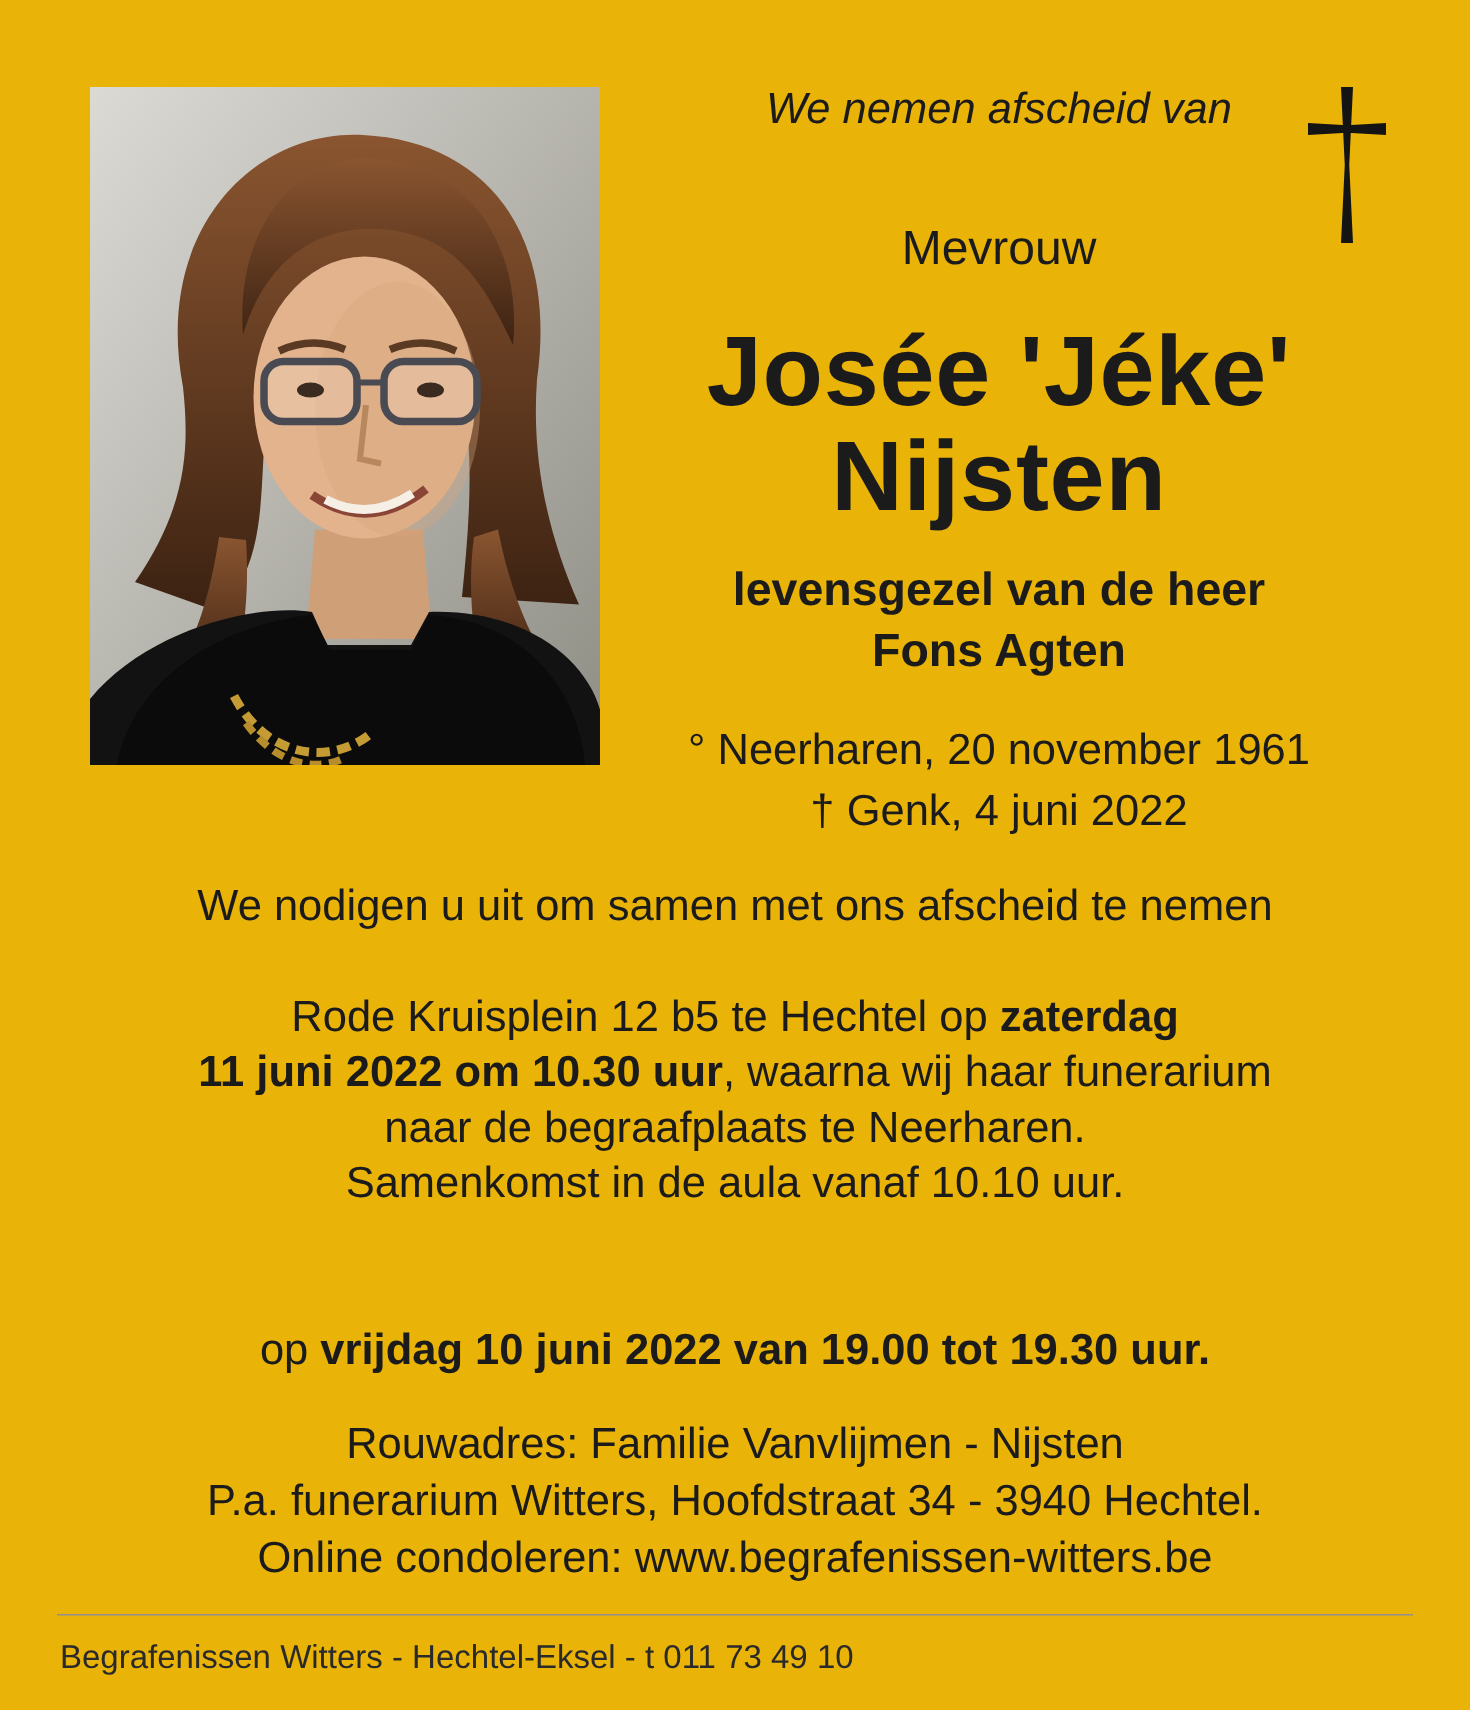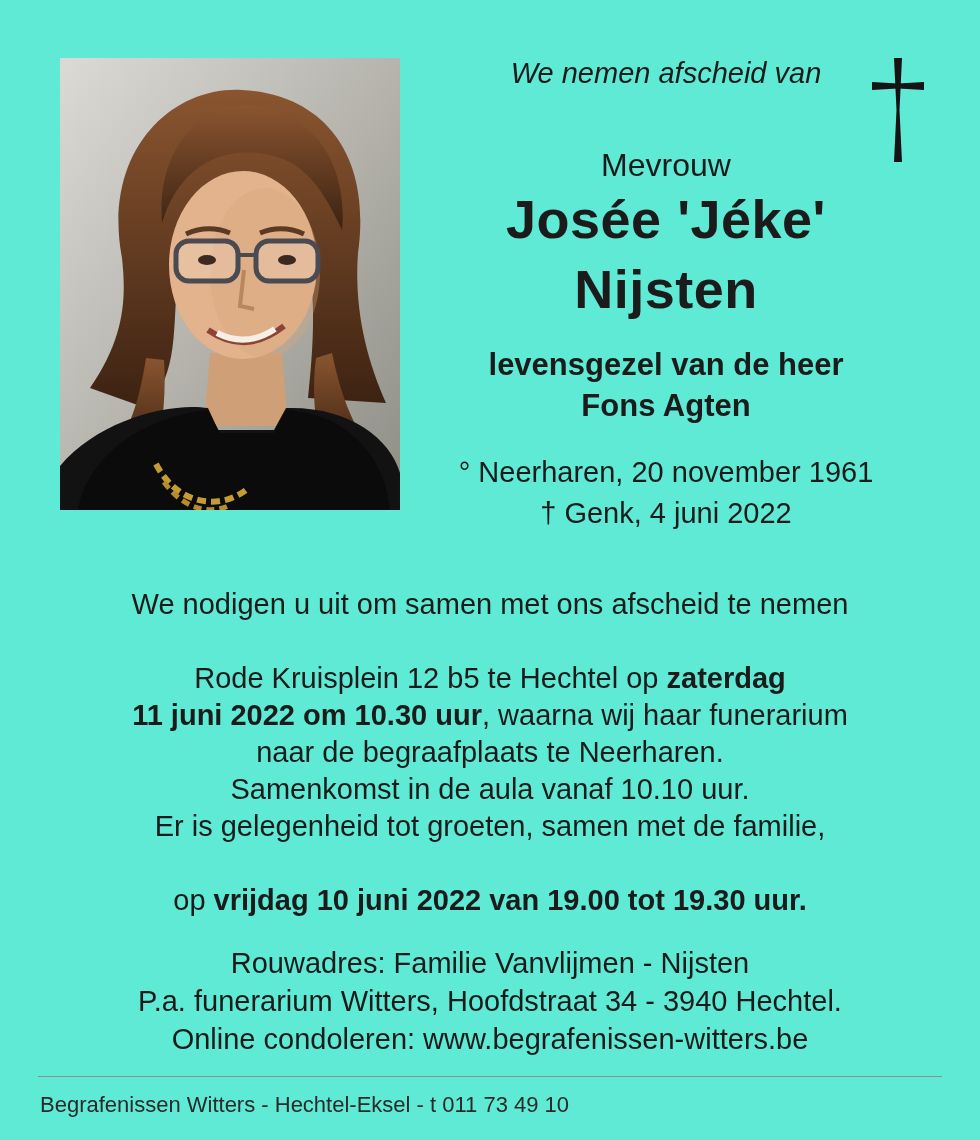--- a/index.html
+++ b/index.html
@@ -1,29 +1,29 @@
 <!DOCTYPE html>
 <html lang="nl"><head>
 <meta charset="utf-8">
 <style>
   * { margin:0; padding:0; box-sizing:border-box; }
   html, body { background:#ffffff; }
   .page {
     position:relative; width:980px; height:1140px; margin:0 auto;
-    background:#5eead4; color:#1b1b1b; overflow:hidden;
+    background:#eab308; color:#1b1b1b; overflow:hidden;
     font-family:"Liberation Sans","DejaVu Sans",sans-serif;
   }
   .photo { position:absolute; left:60px; top:58px; width:340px; height:452px; }
   .photo svg { width:100%; height:100%; display:block; }
   .cross { position:absolute; left:866px; top:56px; width:64px; height:110px; }
   .cross svg { width:100%; height:100%; display:block; }
   .right-col { position:absolute; left:418px; top:56px; width:496px; text-align:center; }
   .intro { font-style:italic; font-size:29px; line-height:34px; }
   .salutation { margin-top:56px; font-size:32px; line-height:38px; }
-  .name { font-size:54px; font-weight:bold; line-height:70px; letter-spacing:0.5px; }
+  .name { margin-top:28px; font-size:66px; font-weight:bold; line-height:70px; letter-spacing:0.5px; }
   .relation { margin-top:20px; font-size:31px; font-weight:bold; line-height:41px; }
   .dates { margin-top:26px; font-size:29px; line-height:41px; }
   .invitation {
     position:absolute; left:40px; top:586px; width:900px;
     text-align:center; font-size:29px; line-height:37px;
   }
   .address {
     position:absolute; left:40px; top:944px; width:900px;
     text-align:center; font-size:29px; line-height:38px;
   }
@@ -119,21 +119,21 @@
     </div>
   </div>
 
   <p class="invitation">
     <span>We nodigen u uit om samen met ons afscheid te nemen</span><br>
     <br>
     <span>Rode Kruisplein 12 b5 te Hechtel op </span><b>zaterdag</b><br>
     <b>11 juni 2022 om 10.30 uur</b><span>, waarna wij haar funerarium</span><br>
     <span>naar de begraafplaats te Neerharen.</span><br>
     <span>Samenkomst in de aula vanaf 10.10 uur.</span><br>
-    <span>Er is gelegenheid tot groeten, samen met de familie,</span><br>
+    <br>
     <br>
     <span>op </span><b>vrijdag 10 juni 2022 van 19.00 tot 19.30 uur.</b>
   </p>
 
   <div class="address">
     <span>Rouwadres: Familie Vanvlijmen - Nijsten</span><br>
     <span>P.a. funerarium Witters, Hoofdstraat 34 - 3940 Hechtel.</span><br>
     <span>Online condoleren: www.begrafenissen-witters.be</span>
   </div>
 

